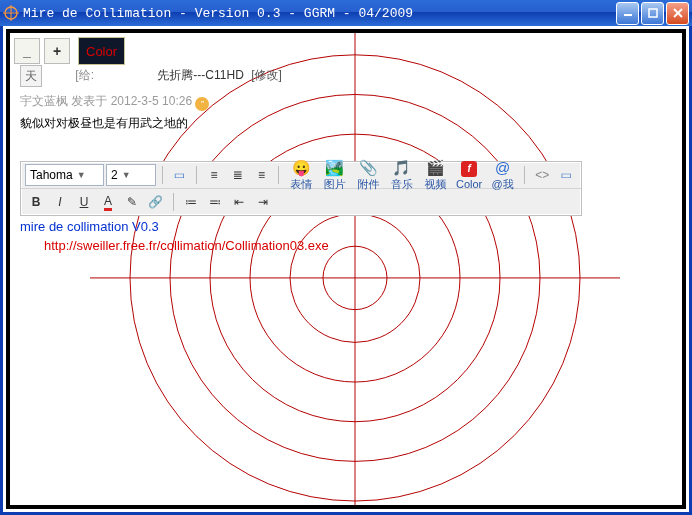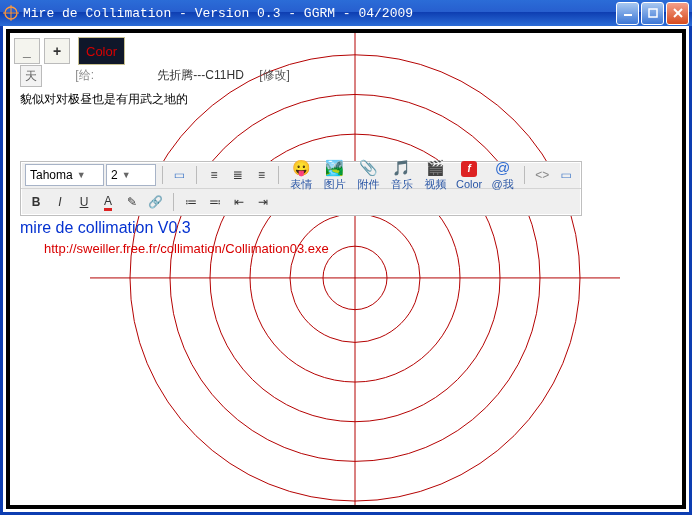--- a/index.html
+++ b/index.html
@@ -42,21 +42,21 @@
   .editor .sep{width:1px;height:18px;background:#bbb;margin:0 4px;}
   .font-sel{height:20px;border:1px solid #a7b3c7;background:#fff;display:flex;align-items:center;padding:0 4px;font-size:12px;}
   .font-sel .car{margin-left:4px;color:#666;font-size:9px;}
   .size-sel{width:40px;}
   .tb-ico{width:20px;height:20px;display:flex;align-items:center;justify-content:center;font-size:12px;color:#333;border:1px solid transparent;}
   .tb-lab{display:flex;flex-direction:column;align-items:center;font-size:11px;color:#2a56a5;width:32px;}
   .tb-lab .glyph{width:18px;height:18px;display:flex;align-items:center;justify-content:center;font-size:15px;}
   .flash-badge{width:16px;height:16px;background:#d22;color:#fff;font-size:10px;font-style:italic;font-weight:bold;border-radius:3px;line-height:16px;text-align:center;}
   
   .answer{position:absolute;top:186px;left:10px;}
-  .answer .line1{color:#0532d0;font-size:16px;}
+  .answer .line1{color:#0532d0;font-size:13px;}
   .answer .line2{color:#d80000;font-size:13px;margin-top:4px;padding-left:24px;}
   .gray-field{width:20px;height:20px;border:1px solid #bbb;background:#f3f3f3;display:flex;align-items:center;justify-content:center;margin-right:6px;font-size:12px;color:#666;}
 </style>
 </head>
 <body>
 
 <div class="titlebar">
   <span class="app-icon">
     <svg viewBox="0 0 16 16">
         <circle cx="8" cy="8" r="6" fill="none" stroke="#ff9a3c" stroke-width="1.3"></circle>
@@ -105,21 +105,25 @@
       <div class="sq-btn">_</div>
       <div class="sq-btn">+</div>
       <div class="color-btn">Color</div>
     </div>
 
     <div class="post-head">
       <div class="row1">
         <span class="gray-field" style="display:inline-flex;vertical-align:middle;">天</span>
         <span class="thread-link" style="margin-left:24px;">[给:</span>
         <span style="color:#333;margin-left:60px;">先折腾---C11HD</span>
-        <span class="edit-link" style="margin-left:12px;">[修改]</span>
+        <span class="edit-link" style="margin-left:4px;">[修改]</span>
+      </div>
+      <div class="poster">
+        <span>宇文蓝枫 发表于 2012-3-5 10:26</span>
+        <span class="say-icon">”</span>
       </div>
       <div class="q2">貌似对对极昼也是有用武之地的</div>
     </div>
 
     <div class="editor">
       <div class="row">
         <div class="font-sel" style="width:70px;">
           <span>Tahoma</span>
             <span class="car">▼</span>
         </div>

